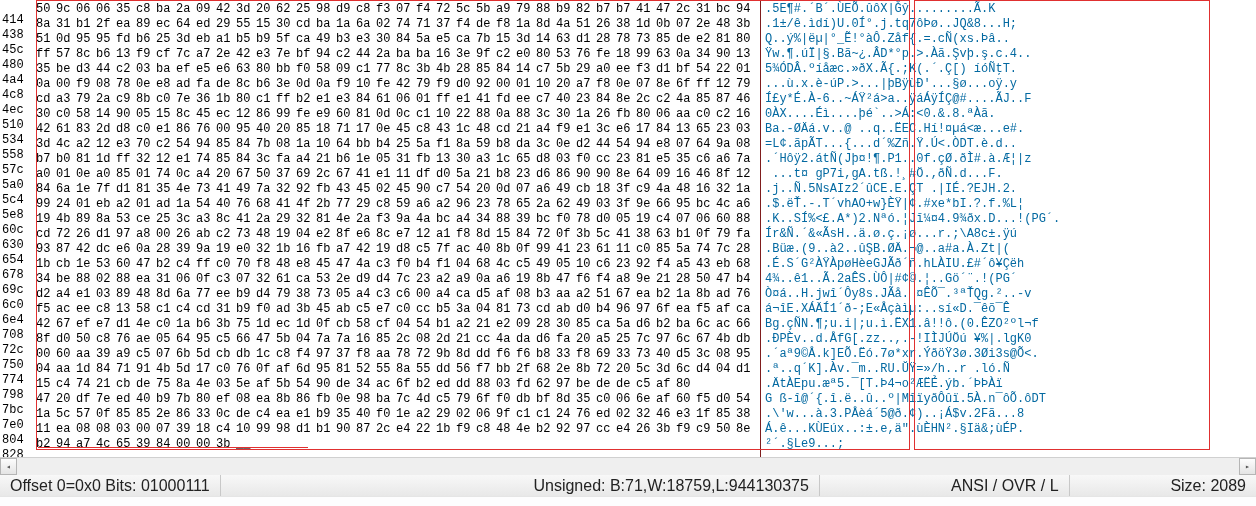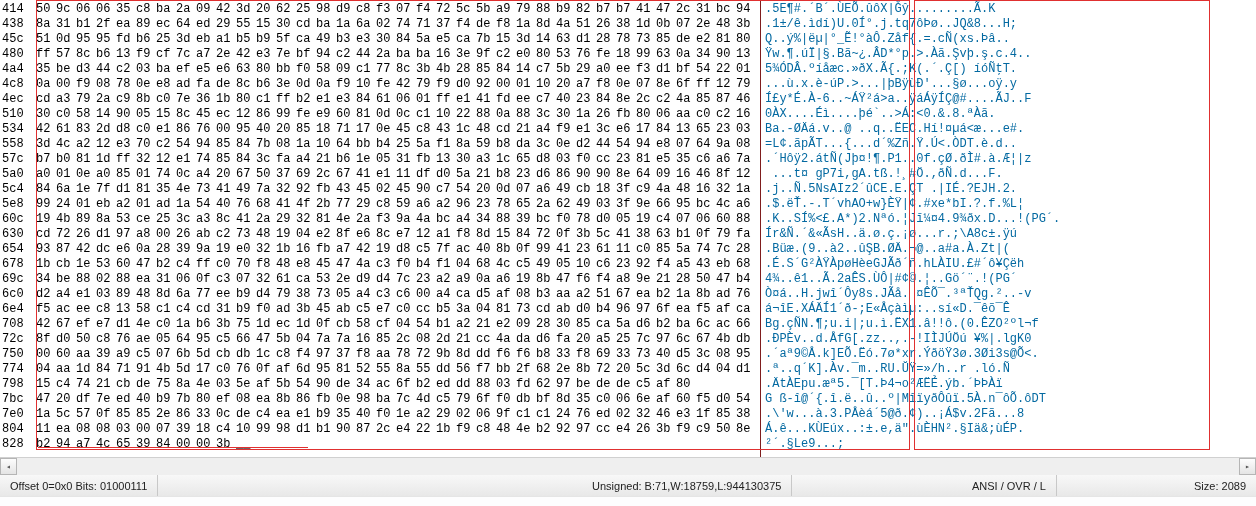--- a/index.html
+++ b/index.html
@@ -1,30 +1,30 @@
 <!DOCTYPE html>
 <html><head>
 <meta charset="utf-8">
 <style>
   * { box-sizing: border-box; }
   html, body { margin: 0; padding: 0; font-family: 'Courier New', monospace; font-size: 12px; }
   body { width: 1256px; height: 506px; background: #fff; overflow: hidden; display: flex; flex-direction: column; }
   .hex-area { flex: 1; overflow: hidden; background: #fff; display: flex; position: relative; }
-  .offsets { padding-top: 2px; color: #000; white-space: pre; line-height: 15px; width: 36px; text-align: left; padding-left: 2px; }
+  .offsets { padding-top: 13px; color: #000; white-space: pre; line-height: 15px; width: 36px; text-align: left; padding-left: 2px; }
   .hex-block { padding-top: 2px; white-space: pre; line-height: 15px; color: #000; border-right: 1px solid #7f1d1d; padding-right: 4px; }
   .ascii-block { padding-top: 2px; white-space: pre; line-height: 15px; color: #0369a1; padding-left: 4px; overflow: hidden; }
   .row { display: flex; }
   .byte { display: inline-block; width: 20px; text-align: left; }
   .ascii-row { display: block; }
   .highlight-box1 { position: absolute; border: 1px solid #e03030; pointer-events: none; }
   .highlight-underline { position: absolute; border-bottom: 1px solid #e03030; pointer-events: none; }
   .scrollbar-bottom { height: 17px; background: #f0f0f0; border-top: 1px solid #d0d0d0; display: flex; align-items: center; position: relative; }
   .sb-btn { width: 17px; height: 17px; background: linear-gradient(#fdfdfd,#e4e4e4); border: 1px solid #b5b5b5; display: flex; align-items: center; justify-content: center; font-size: 8px; color: #555; }
   .sb-track { flex: 1; height: 17px; background: #efefef; }
-  .status-bar { height: 22px; background: linear-gradient(#f8f8f8,#e8e8e8); border-top: 1px solid #c8c8c8; display: flex; align-items: flex-start; font-family: 'Segoe UI', Tahoma, sans-serif; font-size: 11px; color: #222; }
+  .status-bar { height: 22px; background: linear-gradient(#f8f8f8,#e8e8e8); border-top: 1px solid #c8c8c8; display: flex; align-items: flex-start; font-family: 'Segoe UI', Tahoma, sans-serif; font-size: 16px; color: #222; }
   .status-cell { padding: 0 10px; border-right: 1px solid #c8c8c8; height: 100%; display: flex; align-items: center; }
   .status-spacer { flex: 1; }
   .bottom-shadow { height: 10px; background: #fdfdfe; border-top: 1px solid #e5e5e5; }
 </style>
 </head>
 <body>
 
 <div class="hex-area">
   <div class="offsets" id="offsets-col"><div>414</div><div>438</div><div>45c</div><div>480</div><div>4a4</div><div>4c8</div><div>4ec</div><div>510</div><div>534</div><div>558</div><div>57c</div><div>5a0</div><div>5c4</div><div>5e8</div><div>60c</div><div>630</div><div>654</div><div>678</div><div>69c</div><div>6c0</div><div>6e4</div><div>708</div><div>72c</div><div>750</div><div>774</div><div>798</div><div>7bc</div><div>7e0</div><div>804</div><div>828</div></div>
   <div class="hex-block" id="hex-col"><div class="row"><span class="byte">50</span> <span class="byte">9c</span> <span class="byte">06</span> <span class="byte">06</span> <span class="byte">35</span> <span class="byte">c8</span> <span class="byte">ba</span> <span class="byte">2a</span> <span class="byte">09</span> <span class="byte">42</span> <span class="byte">3d</span> <span class="byte">20</span> <span class="byte">62</span> <span class="byte">25</span> <span class="byte">98</span> <span class="byte">d9</span> <span class="byte">c8</span> <span class="byte">f3</span> <span class="byte">07</span> <span class="byte">f4</span> <span class="byte">72</span> <span class="byte">5c</span> <span class="byte">5b</span> <span class="byte">a9</span> <span class="byte">79</span> <span class="byte">88</span> <span class="byte">b9</span> <span class="byte">82</span> <span class="byte">b7</span> <span class="byte">b7</span> <span class="byte">41</span> <span class="byte">47</span> <span class="byte">2c</span> <span class="byte">31</span> <span class="byte">bc</span> <span class="byte">94</span></div><div class="row"><span class="byte">8a</span> <span class="byte">31</span> <span class="byte">b1</span> <span class="byte">2f</span> <span class="byte">ea</span> <span class="byte">89</span> <span class="byte">ec</span> <span class="byte">64</span> <span class="byte">ed</span> <span class="byte">29</span> <span class="byte">55</span> <span class="byte">15</span> <span class="byte">30</span> <span class="byte">cd</span> <span class="byte">ba</span> <span class="byte">1a</span> <span class="byte">6a</span> <span class="byte">02</span> <span class="byte">74</span> <span class="byte">71</span> <span class="byte">37</span> <span class="byte">f4</span> <span class="byte">de</span> <span class="byte">f8</span> <span class="byte">1a</span> <span class="byte">8d</span> <span class="byte">4a</span> <span class="byte">51</span> <span class="byte">26</span> <span class="byte">38</span> <span class="byte">1d</span> <span class="byte">0b</span> <span class="byte">07</span> <span class="byte">2e</span> <span class="byte">48</span> <span class="byte">3b</span></div><div class="row"><span class="byte">51</span> <span class="byte">0d</span> <span class="byte">95</span> <span class="byte">95</span> <span class="byte">fd</span> <span class="byte">b6</span> <span class="byte">25</span> <span class="byte">3d</span> <span class="byte">eb</span> <span class="byte">a1</span> <span class="byte">b5</span> <span class="byte">b9</span> <span class="byte">5f</span> <span class="byte">ca</span> <span class="byte">49</span> <span class="byte">b3</span> <span class="byte">e3</span> <span class="byte">30</span> <span class="byte">84</span> <span class="byte">5a</span> <span class="byte">e5</span> <span class="byte">ca</span> <span class="byte">7b</span> <span class="byte">15</span> <span class="byte">3d</span> <span class="byte">14</span> <span class="byte">63</span> <span class="byte">d1</span> <span class="byte">28</span> <span class="byte">78</span> <span class="byte">73</span> <span class="byte">85</span> <span class="byte">de</span> <span class="byte">e2</span> <span class="byte">81</span> <span class="byte">80</span></div><div class="row"><span class="byte">ff</span> <span class="byte">57</span> <span class="byte">8c</span> <span class="byte">b6</span> <span class="byte">13</span> <span class="byte">f9</span> <span class="byte">cf</span> <span class="byte">7c</span> <span class="byte">a7</span> <span class="byte">2e</span> <span class="byte">42</span> <span class="byte">e3</span> <span class="byte">7e</span> <span class="byte">bf</span> <span class="byte">94</span> <span class="byte">c2</span> <span class="byte">44</span> <span class="byte">2a</span> <span class="byte">ba</span> <span class="byte">ba</span> <span class="byte">16</span> <span class="byte">3e</span> <span class="byte">9f</span> <span class="byte">c2</span> <span class="byte">e0</span> <span class="byte">80</span> <span class="byte">53</span> <span class="byte">76</span> <span class="byte">fe</span> <span class="byte">18</span> <span class="byte">99</span> <span class="byte">63</span> <span class="byte">0a</span> <span class="byte">34</span> <span class="byte">90</span> <span class="byte">13</span></div><div class="row"><span class="byte">35</span> <span class="byte">be</span> <span class="byte">d3</span> <span class="byte">44</span> <span class="byte">c2</span> <span class="byte">03</span> <span class="byte">ba</span> <span class="byte">ef</span> <span class="byte">e5</span> <span class="byte">e6</span> <span class="byte">63</span> <span class="byte">80</span> <span class="byte">bb</span> <span class="byte">f0</span> <span class="byte">58</span> <span class="byte">09</span> <span class="byte">c1</span> <span class="byte">77</span> <span class="byte">8c</span> <span class="byte">3b</span> <span class="byte">4b</span> <span class="byte">28</span> <span class="byte">85</span> <span class="byte">84</span> <span class="byte">14</span> <span class="byte">c7</span> <span class="byte">5b</span> <span class="byte">29</span> <span class="byte">a0</span> <span class="byte">ee</span> <span class="byte">f3</span> <span class="byte">d1</span> <span class="byte">bf</span> <span class="byte">54</span> <span class="byte">22</span> <span class="byte">01</span></div><div class="row"><span class="byte">0a</span> <span class="byte">00</span> <span class="byte">f9</span> <span class="byte">08</span> <span class="byte">78</span> <span class="byte">0e</span> <span class="byte">e8</span> <span class="byte">ad</span> <span class="byte">fa</span> <span class="byte">de</span> <span class="byte">8c</span> <span class="byte">b6</span> <span class="byte">3e</span> <span class="byte">0d</span> <span class="byte">0a</span> <span class="byte">f9</span> <span class="byte">10</span> <span class="byte">fe</span> <span class="byte">42</span> <span class="byte">79</span> <span class="byte">f9</span> <span class="byte">d0</span> <span class="byte">92</span> <span class="byte">00</span> <span class="byte">01</span> <span class="byte">10</span> <span class="byte">20</span> <span class="byte">a7</span> <span class="byte">f8</span> <span class="byte">0e</span> <span class="byte">07</span> <span class="byte">8e</span> <span class="byte">6f</span> <span class="byte">ff</span> <span class="byte">12</span> <span class="byte">79</span></div><div class="row"><span class="byte">cd</span> <span class="byte">a3</span> <span class="byte">79</span> <span class="byte">2a</span> <span class="byte">c9</span> <span class="byte">8b</span> <span class="byte">c0</span> <span class="byte">7e</span> <span class="byte">36</span> <span class="byte">1b</span> <span class="byte">80</span> <span class="byte">c1</span> <span class="byte">ff</span> <span class="byte">b2</span> <span class="byte">e1</span> <span class="byte">e3</span> <span class="byte">84</span> <span class="byte">61</span> <span class="byte">06</span> <span class="byte">01</span> <span class="byte">ff</span> <span class="byte">e1</span> <span class="byte">41</span> <span class="byte">fd</span> <span class="byte">ee</span> <span class="byte">c7</span> <span class="byte">40</span> <span class="byte">23</span> <span class="byte">84</span> <span class="byte">8e</span> <span class="byte">2c</span> <span class="byte">c2</span> <span class="byte">4a</span> <span class="byte">85</span> <span class="byte">87</span> <span class="byte">46</span></div><div class="row"><span class="byte">30</span> <span class="byte">c0</span> <span class="byte">58</span> <span class="byte">14</span> <span class="byte">90</span> <span class="byte">05</span> <span class="byte">15</span> <span class="byte">8c</span> <span class="byte">45</span> <span class="byte">ec</span> <span class="byte">12</span> <span class="byte">86</span> <span class="byte">99</span> <span class="byte">fe</span> <span class="byte">e9</span> <span class="byte">60</span> <span class="byte">81</span> <span class="byte">0d</span> <span class="byte">0c</span> <span class="byte">c1</span> <span class="byte">10</span> <span class="byte">22</span> <span class="byte">88</span> <span class="byte">0a</span> <span class="byte">88</span> <span class="byte">3c</span> <span class="byte">30</span> <span class="byte">1a</span> <span class="byte">26</span> <span class="byte">fb</span> <span class="byte">80</span> <span class="byte">06</span> <span class="byte">aa</span> <span class="byte">c0</span> <span class="byte">c2</span> <span class="byte">16</span></div><div class="row"><span class="byte">42</span> <span class="byte">61</span> <span class="byte">83</span> <span class="byte">2d</span> <span class="byte">d8</span> <span class="byte">c0</span> <span class="byte">e1</span> <span class="byte">86</span> <span class="byte">76</span> <span class="byte">00</span> <span class="byte">95</span> <span class="byte">40</span> <span class="byte">20</span> <span class="byte">85</span> <span class="byte">18</span> <span class="byte">71</span> <span class="byte">17</span> <span class="byte">0e</span> <span class="byte">45</span> <span class="byte">c8</span> <span class="byte">43</span> <span class="byte">1c</span> <span class="byte">48</span> <span class="byte">cd</span> <span class="byte">21</span> <span class="byte">a4</span> <span class="byte">f9</span> <span class="byte">e1</span> <span class="byte">3c</span> <span class="byte">e6</span> <span class="byte">17</span> <span class="byte">84</span> <span class="byte">13</span> <span class="byte">65</span> <span class="byte">23</span> <span class="byte">03</span></div><div class="row"><span class="byte">3d</span> <span class="byte">4c</span> <span class="byte">a2</span> <span class="byte">12</span> <span class="byte">e3</span> <span class="byte">70</span> <span class="byte">c2</span> <span class="byte">54</span> <span class="byte">94</span> <span class="byte">85</span> <span class="byte">84</span> <span class="byte">7b</span> <span class="byte">08</span> <span class="byte">1a</span> <span class="byte">10</span> <span class="byte">64</span> <span class="byte">bb</span> <span class="byte">b4</span> <span class="byte">25</span> <span class="byte">5a</span> <span class="byte">f1</span> <span class="byte">8a</span> <span class="byte">59</span> <span class="byte">b8</span> <span class="byte">da</span> <span class="byte">3c</span> <span class="byte">0e</span> <span class="byte">d2</span> <span class="byte">44</span> <span class="byte">54</span> <span class="byte">94</span> <span class="byte">e8</span> <span class="byte">07</span> <span class="byte">64</span> <span class="byte">9a</span> <span class="byte">08</span></div><div class="row"><span class="byte">b7</span> <span class="byte">b0</span> <span class="byte">81</span> <span class="byte">1d</span> <span class="byte">ff</span> <span class="byte">32</span> <span class="byte">12</span> <span class="byte">e1</span> <span class="byte">74</span> <span class="byte">85</span> <span class="byte">84</span> <span class="byte">3c</span> <span class="byte">fa</span> <span class="byte">a4</span> <span class="byte">21</span> <span class="byte">b6</span> <span class="byte">1e</span> <span class="byte">05</span> <span class="byte">31</span> <span class="byte">fb</span> <span class="byte">13</span> <span class="byte">30</span> <span class="byte">a3</span> <span class="byte">1c</span> <span class="byte">65</span> <span class="byte">d8</span> <span class="byte">03</span> <span class="byte">f0</span> <span class="byte">cc</span> <span class="byte">23</span> <span class="byte">81</span> <span class="byte">e5</span> <span class="byte">35</span> <span class="byte">c6</span> <span class="byte">a6</span> <span class="byte">7a</span></div><div class="row"><span class="byte">a0</span> <span class="byte">01</span> <span class="byte">0e</span> <span class="byte">a0</span> <span class="byte">85</span> <span class="byte">01</span> <span class="byte">74</span> <span class="byte">0c</span> <span class="byte">a4</span> <span class="byte">20</span> <span class="byte">67</span> <span class="byte">50</span> <span class="byte">37</span> <span class="byte">69</span> <span class="byte">2c</span> <span class="byte">67</span> <span class="byte">41</span> <span class="byte">e1</span> <span class="byte">11</span> <span class="byte">df</span> <span class="byte">d0</span> <span class="byte">5a</span> <span class="byte">21</span> <span class="byte">b8</span> <span class="byte">23</span> <span class="byte">d6</span> <span class="byte">86</span> <span class="byte">90</span> <span class="byte">90</span> <span class="byte">8e</span> <span class="byte">64</span> <span class="byte">09</span> <span class="byte">16</span> <span class="byte">46</span> <span class="byte">8f</span> <span class="byte">12</span></div><div class="row"><span class="byte">84</span> <span class="byte">6a</span> <span class="byte">1e</span> <span class="byte">7f</span> <span class="byte">d1</span> <span class="byte">81</span> <span class="byte">35</span> <span class="byte">4e</span> <span class="byte">73</span> <span class="byte">41</span> <span class="byte">49</span> <span class="byte">7a</span> <span class="byte">32</span> <span class="byte">92</span> <span class="byte">fb</span> <span class="byte">43</span> <span class="byte">45</span> <span class="byte">02</span> <span class="byte">45</span> <span class="byte">90</span> <span class="byte">c7</span> <span class="byte">54</span> <span class="byte">20</span> <span class="byte">0d</span> <span class="byte">07</span> <span class="byte">a6</span> <span class="byte">49</span> <span class="byte">cb</span> <span class="byte">18</span> <span class="byte">3f</span> <span class="byte">c9</span> <span class="byte">4a</span> <span class="byte">48</span> <span class="byte">16</span> <span class="byte">32</span> <span class="byte">1a</span></div><div class="row"><span class="byte">99</span> <span class="byte">24</span> <span class="byte">01</span> <span class="byte">eb</span> <span class="byte">a2</span> <span class="byte">01</span> <span class="byte">ad</span> <span class="byte">1a</span> <span class="byte">54</span> <span class="byte">40</span> <span class="byte">76</span> <span class="byte">68</span> <span class="byte">41</span> <span class="byte">4f</span> <span class="byte">2b</span> <span class="byte">77</span> <span class="byte">29</span> <span class="byte">c8</span> <span class="byte">59</span> <span class="byte">a6</span> <span class="byte">a2</span> <span class="byte">96</span> <span class="byte">23</span> <span class="byte">78</span> <span class="byte">65</span> <span class="byte">2a</span> <span class="byte">62</span> <span class="byte">49</span> <span class="byte">03</span> <span class="byte">3f</span> <span class="byte">9e</span> <span class="byte">66</span> <span class="byte">95</span> <span class="byte">bc</span> <span class="byte">4c</span> <span class="byte">a6</span></div><div class="row"><span class="byte">19</span> <span class="byte">4b</span> <span class="byte">89</span> <span class="byte">8a</span> <span class="byte">53</span> <span class="byte">ce</span> <span class="byte">25</span> <span class="byte">3c</span> <span class="byte">a3</span> <span class="byte">8c</span> <span class="byte">41</span> <span class="byte">2a</span> <span class="byte">29</span> <span class="byte">32</span> <span class="byte">81</span> <span class="byte">4e</span> <span class="byte">2a</span> <span class="byte">f3</span> <span class="byte">9a</span> <span class="byte">4a</span> <span class="byte">bc</span> <span class="byte">a4</span> <span class="byte">34</span> <span class="byte">88</span> <span class="byte">39</span> <span class="byte">bc</span> <span class="byte">f0</span> <span class="byte">78</span> <span class="byte">d0</span> <span class="byte">05</span> <span class="byte">19</span> <span class="byte">c4</span> <span class="byte">07</span> <span class="byte">06</span> <span class="byte">60</span> <span class="byte">88</span></div><div class="row"><span class="byte">cd</span> <span class="byte">72</span> <span class="byte">26</span> <span class="byte">d1</span> <span class="byte">97</span> <span class="byte">a8</span> <span class="byte">00</span> <span class="byte">26</span> <span class="byte">ab</span> <span class="byte">c2</span> <span class="byte">73</span> <span class="byte">48</span> <span class="byte">19</span> <span class="byte">04</span> <span class="byte">e2</span> <span class="byte">8f</span> <span class="byte">e6</span> <span class="byte">8c</span> <span class="byte">e7</span> <span class="byte">12</span> <span class="byte">a1</span> <span class="byte">f8</span> <span class="byte">8d</span> <span class="byte">15</span> <span class="byte">84</span> <span class="byte">72</span> <span class="byte">0f</span> <span class="byte">3b</span> <span class="byte">5c</span> <span class="byte">41</span> <span class="byte">38</span> <span class="byte">63</span> <span class="byte">b1</span> <span class="byte">0f</span> <span class="byte">79</span> <span class="byte">fa</span></div><div class="row"><span class="byte">93</span> <span class="byte">87</span> <span class="byte">42</span> <span class="byte">dc</span> <span class="byte">e6</span> <span class="byte">0a</span> <span class="byte">28</span> <span class="byte">39</span> <span class="byte">9a</span> <span class="byte">19</span> <span class="byte">e0</span> <span class="byte">32</span> <span class="byte">1b</span> <span class="byte">16</span> <span class="byte">fb</span> <span class="byte">a7</span> <span class="byte">42</span> <span class="byte">19</span> <span class="byte">d8</span> <span class="byte">c5</span> <span class="byte">7f</span> <span class="byte">ac</span> <span class="byte">40</span> <span class="byte">8b</span> <span class="byte">0f</span> <span class="byte">99</span> <span class="byte">41</span> <span class="byte">23</span> <span class="byte">61</span> <span class="byte">11</span> <span class="byte">c0</span> <span class="byte">85</span> <span class="byte">5a</span> <span class="byte">74</span> <span class="byte">7c</span> <span class="byte">28</span></div><div class="row"><span class="byte">1b</span> <span class="byte">cb</span> <span class="byte">1e</span> <span class="byte">53</span> <span class="byte">60</span> <span class="byte">47</span> <span class="byte">b2</span> <span class="byte">c4</span> <span class="byte">ff</span> <span class="byte">c0</span> <span class="byte">70</span> <span class="byte">f8</span> <span class="byte">48</span> <span class="byte">e8</span> <span class="byte">45</span> <span class="byte">47</span> <span class="byte">4a</span> <span class="byte">c3</span> <span class="byte">f0</span> <span class="byte">b4</span> <span class="byte">f1</span> <span class="byte">04</span> <span class="byte">68</span> <span class="byte">4c</span> <span class="byte">c5</span> <span class="byte">49</span> <span class="byte">05</span> <span class="byte">10</span> <span class="byte">c6</span> <span class="byte">23</span> <span class="byte">92</span> <span class="byte">f4</span> <span class="byte">a5</span> <span class="byte">43</span> <span class="byte">eb</span> <span class="byte">68</span></div><div class="row"><span class="byte">34</span> <span class="byte">be</span> <span class="byte">88</span> <span class="byte">02</span> <span class="byte">88</span> <span class="byte">ea</span> <span class="byte">31</span> <span class="byte">06</span> <span class="byte">0f</span> <span class="byte">c3</span> <span class="byte">07</span> <span class="byte">32</span> <span class="byte">61</span> <span class="byte">ca</span> <span class="byte">53</span> <span class="byte">2e</span> <span class="byte">d9</span> <span class="byte">d4</span> <span class="byte">7c</span> <span class="byte">23</span> <span class="byte">a2</span> <span class="byte">a9</span> <span class="byte">0a</span> <span class="byte">a6</span> <span class="byte">19</span> <span class="byte">8b</span> <span class="byte">47</span> <span class="byte">f6</span> <span class="byte">f4</span> <span class="byte">a8</span> <span class="byte">9e</span> <span class="byte">21</span> <span class="byte">28</span> <span class="byte">50</span> <span class="byte">47</span> <span class="byte">b4</span></div><div class="row"><span class="byte">d2</span> <span class="byte">a4</span> <span class="byte">e1</span> <span class="byte">03</span> <span class="byte">89</span> <span class="byte">48</span> <span class="byte">8d</span> <span class="byte">6a</span> <span class="byte">77</span> <span class="byte">ee</span> <span class="byte">b9</span> <span class="byte">d4</span> <span class="byte">79</span> <span class="byte">38</span> <span class="byte">73</span> <span class="byte">05</span> <span class="byte">a4</span> <span class="byte">c3</span> <span class="byte">c6</span> <span class="byte">00</span> <span class="byte">a4</span> <span class="byte">ca</span> <span class="byte">d5</span> <span class="byte">af</span> <span class="byte">08</span> <span class="byte">b3</span> <span class="byte">aa</span> <span class="byte">a2</span> <span class="byte">51</span> <span class="byte">67</span> <span class="byte">ea</span> <span class="byte">b2</span> <span class="byte">1a</span> <span class="byte">8b</span> <span class="byte">ad</span> <span class="byte">76</span></div><div class="row"><span class="byte">f5</span> <span class="byte">ac</span> <span class="byte">ee</span> <span class="byte">c8</span> <span class="byte">13</span> <span class="byte">58</span> <span class="byte">c1</span> <span class="byte">c4</span> <span class="byte">cd</span> <span class="byte">31</span> <span class="byte">b9</span> <span class="byte">f0</span> <span class="byte">ad</span> <span class="byte">3b</span> <span class="byte">45</span> <span class="byte">ab</span> <span class="byte">c5</span> <span class="byte">e7</span> <span class="byte">c0</span> <span class="byte">cc</span> <span class="byte">b5</span> <span class="byte">3a</span> <span class="byte">04</span> <span class="byte">81</span> <span class="byte">73</span> <span class="byte">cd</span> <span class="byte">ab</span> <span class="byte">d0</span> <span class="byte">b4</span> <span class="byte">96</span> <span class="byte">97</span> <span class="byte">6f</span> <span class="byte">ea</span> <span class="byte">f5</span> <span class="byte">af</span> <span class="byte">ca</span></div><div class="row"><span class="byte">42</span> <span class="byte">67</span> <span class="byte">ef</span> <span class="byte">e7</span> <span class="byte">d1</span> <span class="byte">4e</span> <span class="byte">c0</span> <span class="byte">1a</span> <span class="byte">b6</span> <span class="byte">3b</span> <span class="byte">75</span> <span class="byte">1d</span> <span class="byte">ec</span> <span class="byte">1d</span> <span class="byte">0f</span> <span class="byte">cb</span> <span class="byte">58</span> <span class="byte">cf</span> <span class="byte">04</span> <span class="byte">54</span> <span class="byte">b1</span> <span class="byte">a2</span> <span class="byte">21</span> <span class="byte">e2</span> <span class="byte">09</span> <span class="byte">28</span> <span class="byte">30</span> <span class="byte">85</span> <span class="byte">ca</span> <span class="byte">5a</span> <span class="byte">d6</span> <span class="byte">b2</span> <span class="byte">ba</span> <span class="byte">6c</span> <span class="byte">ac</span> <span class="byte">66</span></div><div class="row"><span class="byte">8f</span> <span class="byte">d0</span> <span class="byte">50</span> <span class="byte">c8</span> <span class="byte">76</span> <span class="byte">ae</span> <span class="byte">05</span> <span class="byte">64</span> <span class="byte">95</span> <span class="byte">c5</span> <span class="byte">66</span> <span class="byte">47</span> <span class="byte">5b</span> <span class="byte">04</span> <span class="byte">7a</span> <span class="byte">7a</span> <span class="byte">16</span> <span class="byte">85</span> <span class="byte">2c</span> <span class="byte">08</span> <span class="byte">2d</span> <span class="byte">21</span> <span class="byte">cc</span> <span class="byte">4a</span> <span class="byte">da</span> <span class="byte">d6</span> <span class="byte">fa</span> <span class="byte">20</span> <span class="byte">a5</span> <span class="byte">25</span> <span class="byte">7c</span> <span class="byte">97</span> <span class="byte">6c</span> <span class="byte">67</span> <span class="byte">4b</span> <span class="byte">db</span></div><div class="row"><span class="byte">00</span> <span class="byte">60</span> <span class="byte">aa</span> <span class="byte">39</span> <span class="byte">a9</span> <span class="byte">c5</span> <span class="byte">07</span> <span class="byte">6b</span> <span class="byte">5d</span> <span class="byte">cb</span> <span class="byte">db</span> <span class="byte">1c</span> <span class="byte">c8</span> <span class="byte">f4</span> <span class="byte">97</span> <span class="byte">37</span> <span class="byte">f8</span> <span class="byte">aa</span> <span class="byte">78</span> <span class="byte">72</span> <span class="byte">9b</span> <span class="byte">8d</span> <span class="byte">dd</span> <span class="byte">f6</span> <span class="byte">f6</span> <span class="byte">b8</span> <span class="byte">33</span> <span class="byte">f8</span> <span class="byte">69</span> <span class="byte">33</span> <span class="byte">73</span> <span class="byte">40</span> <span class="byte">d5</span> <span class="byte">3c</span> <span class="byte">08</span> <span class="byte">95</span></div><div class="row"><span class="byte">04</span> <span class="byte">aa</span> <span class="byte">1d</span> <span class="byte">84</span> <span class="byte">71</span> <span class="byte">91</span> <span class="byte">4b</span> <span class="byte">5d</span> <span class="byte">17</span> <span class="byte">c0</span> <span class="byte">76</span> <span class="byte">0f</span> <span class="byte">af</span> <span class="byte">6d</span> <span class="byte">95</span> <span class="byte">81</span> <span class="byte">52</span> <span class="byte">55</span> <span class="byte">8a</span> <span class="byte">55</span> <span class="byte">dd</span> <span class="byte">56</span> <span class="byte">f7</span> <span class="byte">bb</span> <span class="byte">2f</span> <span class="byte">68</span> <span class="byte">2e</span> <span class="byte">8b</span> <span class="byte">72</span> <span class="byte">20</span> <span class="byte">5c</span> <span class="byte">3d</span> <span class="byte">6c</span> <span class="byte">d4</span> <span class="byte">04</span> <span class="byte">d1</span></div><div class="row"><span class="byte">15</span> <span class="byte">c4</span> <span class="byte">74</span> <span class="byte">21</span> <span class="byte">cb</span> <span class="byte">de</span> <span class="byte">75</span> <span class="byte">8a</span> <span class="byte">4e</span> <span class="byte">03</span> <span class="byte">5e</span> <span class="byte">af</span> <span class="byte">5b</span> <span class="byte">54</span> <span class="byte">90</span> <span class="byte">de</span> <span class="byte">34</span> <span class="byte">ac</span> <span class="byte">6f</span> <span class="byte">b2</span> <span class="byte">ed</span> <span class="byte">dd</span> <span class="byte">88</span> <span class="byte">03</span> <span class="byte">fd</span> <span class="byte">62</span> <span class="byte">97</span> <span class="byte">be</span> <span class="byte">de</span> <span class="byte">de</span> <span class="byte">c5</span> <span class="byte">af</span> <span class="byte">80</span></div><div class="row"><span class="byte">47</span> <span class="byte">20</span> <span class="byte">df</span> <span class="byte">7e</span> <span class="byte">ed</span> <span class="byte">40</span> <span class="byte">b9</span> <span class="byte">7b</span> <span class="byte">80</span> <span class="byte">ef</span> <span class="byte">08</span> <span class="byte">ea</span> <span class="byte">8b</span> <span class="byte">86</span> <span class="byte">fb</span> <span class="byte">0e</span> <span class="byte">98</span> <span class="byte">ba</span> <span class="byte">7c</span> <span class="byte">4d</span> <span class="byte">c5</span> <span class="byte">79</span> <span class="byte">6f</span> <span class="byte">f0</span> <span class="byte">db</span> <span class="byte">bf</span> <span class="byte">8d</span> <span class="byte">35</span> <span class="byte">c0</span> <span class="byte">06</span> <span class="byte">6e</span> <span class="byte">af</span> <span class="byte">60</span> <span class="byte">f5</span> <span class="byte">d0</span> <span class="byte">54</span></div><div class="row"><span class="byte">1a</span> <span class="byte">5c</span> <span class="byte">57</span> <span class="byte">0f</span> <span class="byte">85</span> <span class="byte">85</span> <span class="byte">2e</span> <span class="byte">86</span> <span class="byte">33</span> <span class="byte">0c</span> <span class="byte">de</span> <span class="byte">c4</span> <span class="byte">ea</span> <span class="byte">e1</span> <span class="byte">b9</span> <span class="byte">35</span> <span class="byte">40</span> <span class="byte">f0</span> <span class="byte">1e</span> <span class="byte">a2</span> <span class="byte">29</span> <span class="byte">02</span> <span class="byte">06</span> <span class="byte">9f</span> <span class="byte">c1</span> <span class="byte">c1</span> <span class="byte">24</span> <span class="byte">76</span> <span class="byte">ed</span> <span class="byte">02</span> <span class="byte">32</span> <span class="byte">46</span> <span class="byte">e3</span> <span class="byte">1f</span> <span class="byte">85</span> <span class="byte">38</span></div><div class="row"><span class="byte">11</span> <span class="byte">ea</span> <span class="byte">08</span> <span class="byte">08</span> <span class="byte">03</span> <span class="byte">00</span> <span class="byte">07</span> <span class="byte">39</span> <span class="byte">18</span> <span class="byte">c4</span> <span class="byte">10</span> <span class="byte">99</span> <span class="byte">98</span> <span class="byte">d1</span> <span class="byte">b1</span> <span class="byte">90</span> <span class="byte">87</span> <span class="byte">2c</span> <span class="byte">e4</span> <span class="byte">22</span> <span class="byte">1b</span> <span class="byte">f9</span> <span class="byte">c8</span> <span class="byte">48</span> <span class="byte">4e</span> <span class="byte">b2</span> <span class="byte">92</span> <span class="byte">97</span> <span class="byte">cc</span> <span class="byte">e4</span> <span class="byte">26</span> <span class="byte">3b</span> <span class="byte">f9</span> <span class="byte">c9</span> <span class="byte">50</span> <span class="byte">8e</span></div><div class="row"><span class="byte">b2</span> <span class="byte">94</span> <span class="byte">a7</span> <span class="byte">4c</span> <span class="byte">65</span> <span class="byte">39</span> <span class="byte">84</span> <span class="byte">00</span> <span class="byte">00</span> <span class="byte">3b</span> <span class="byte">__</span></div></div>

